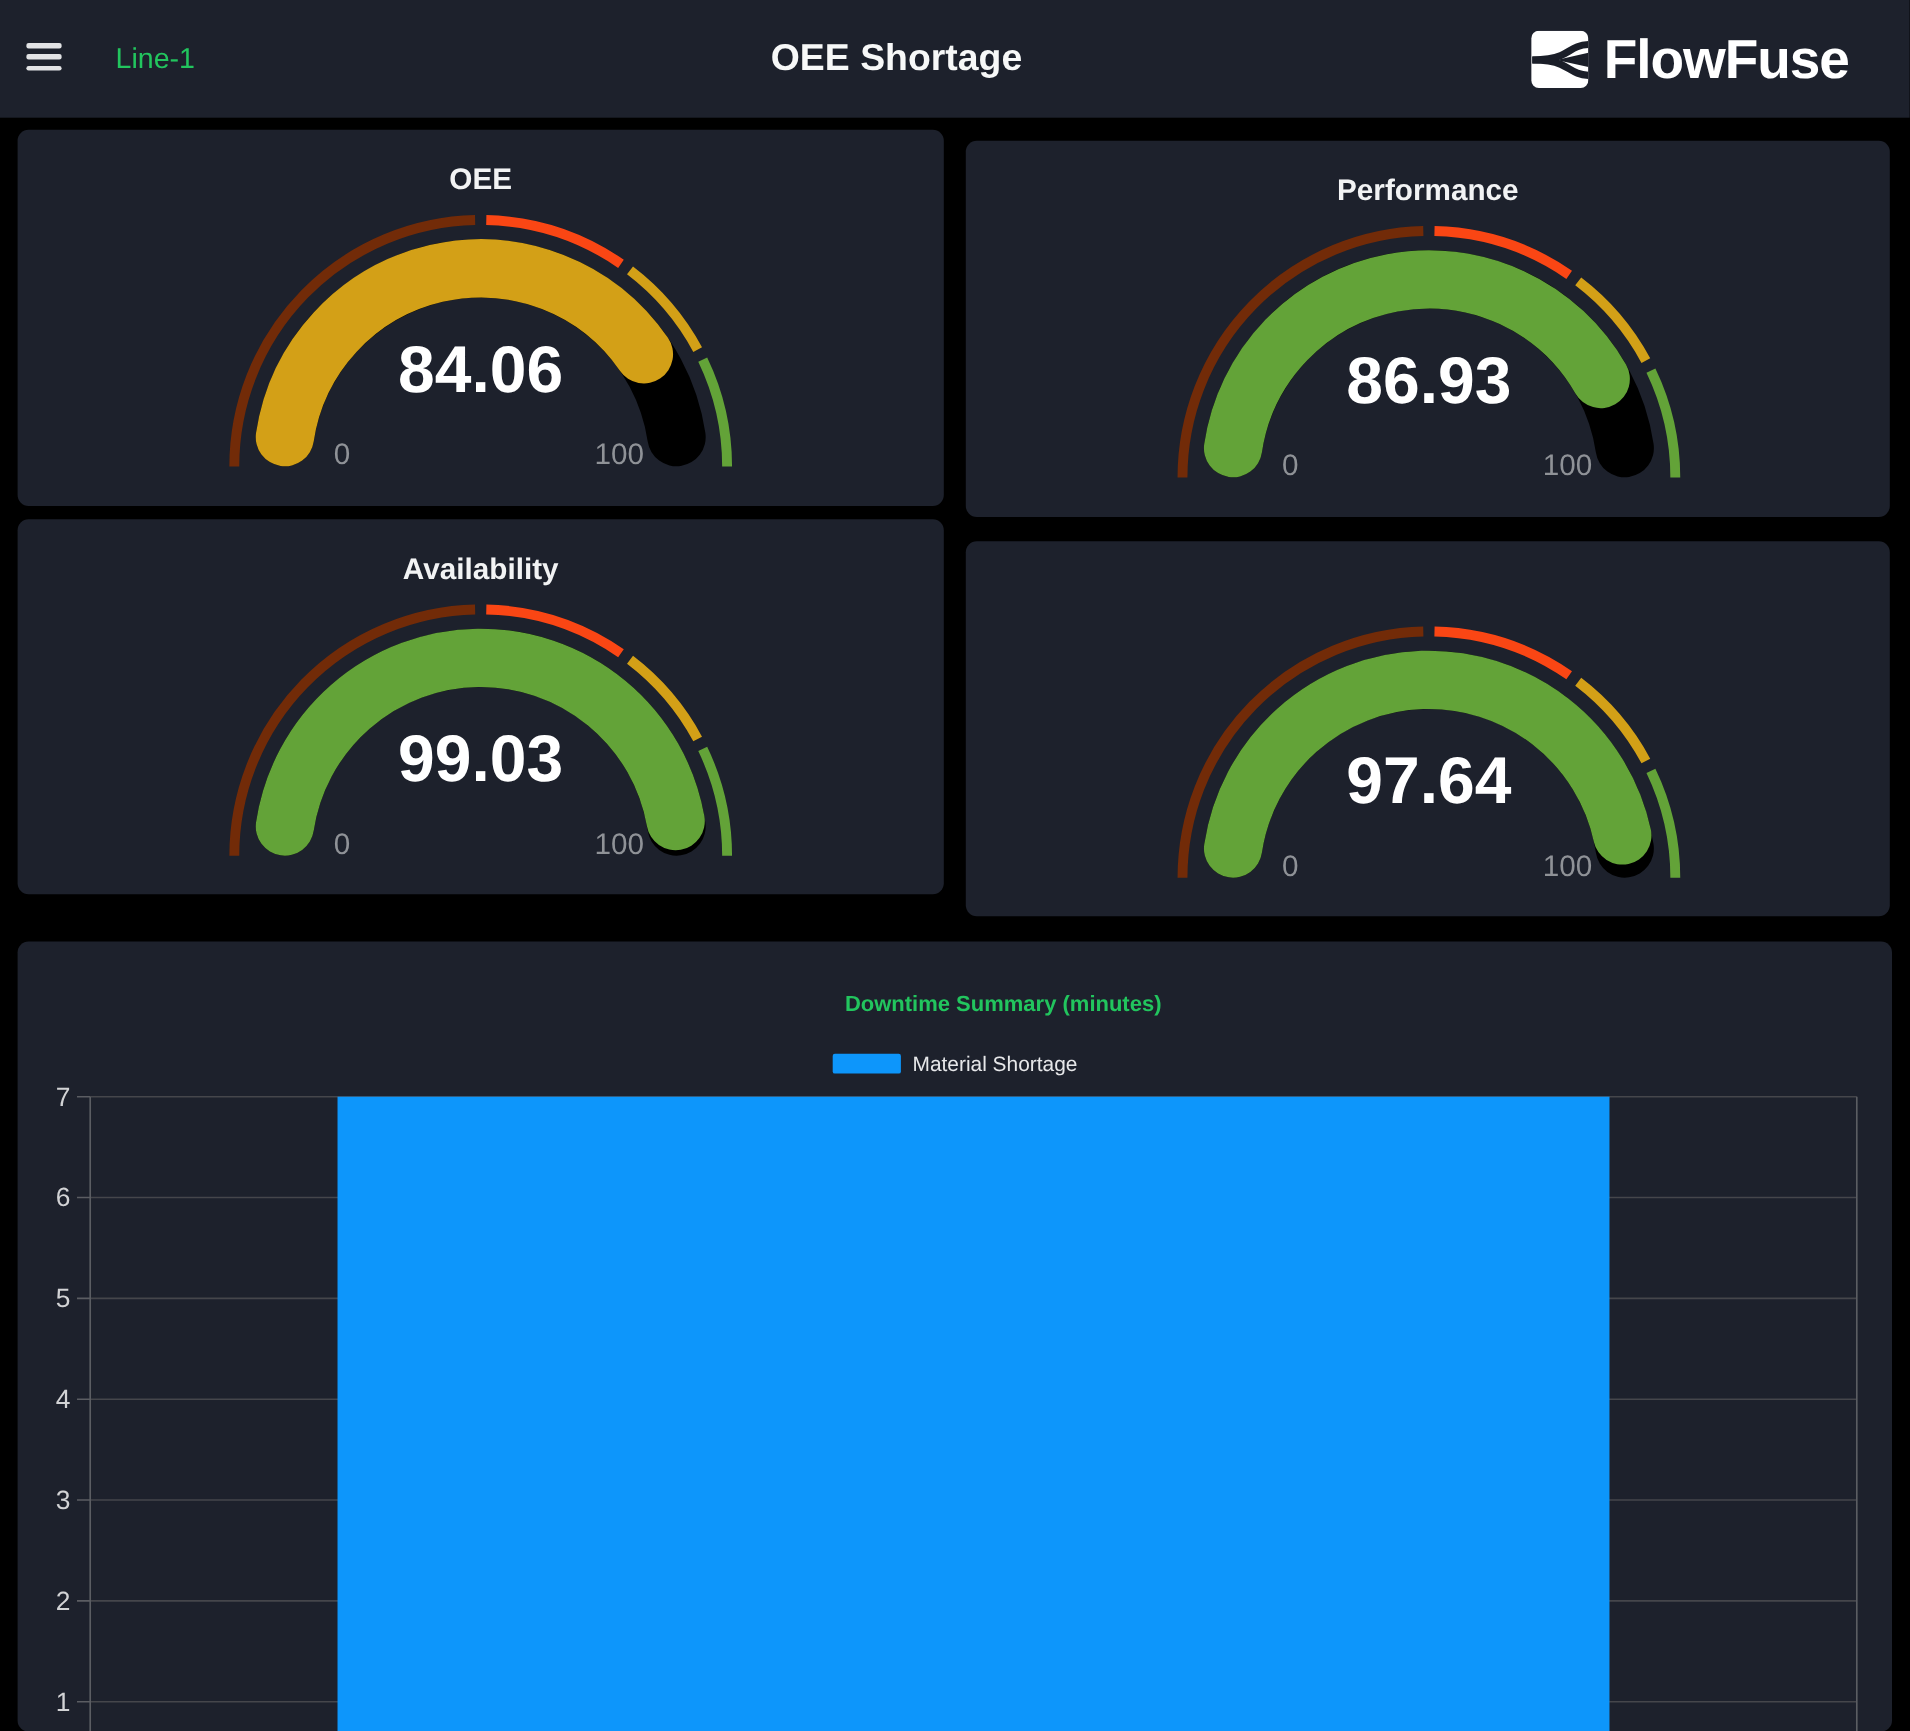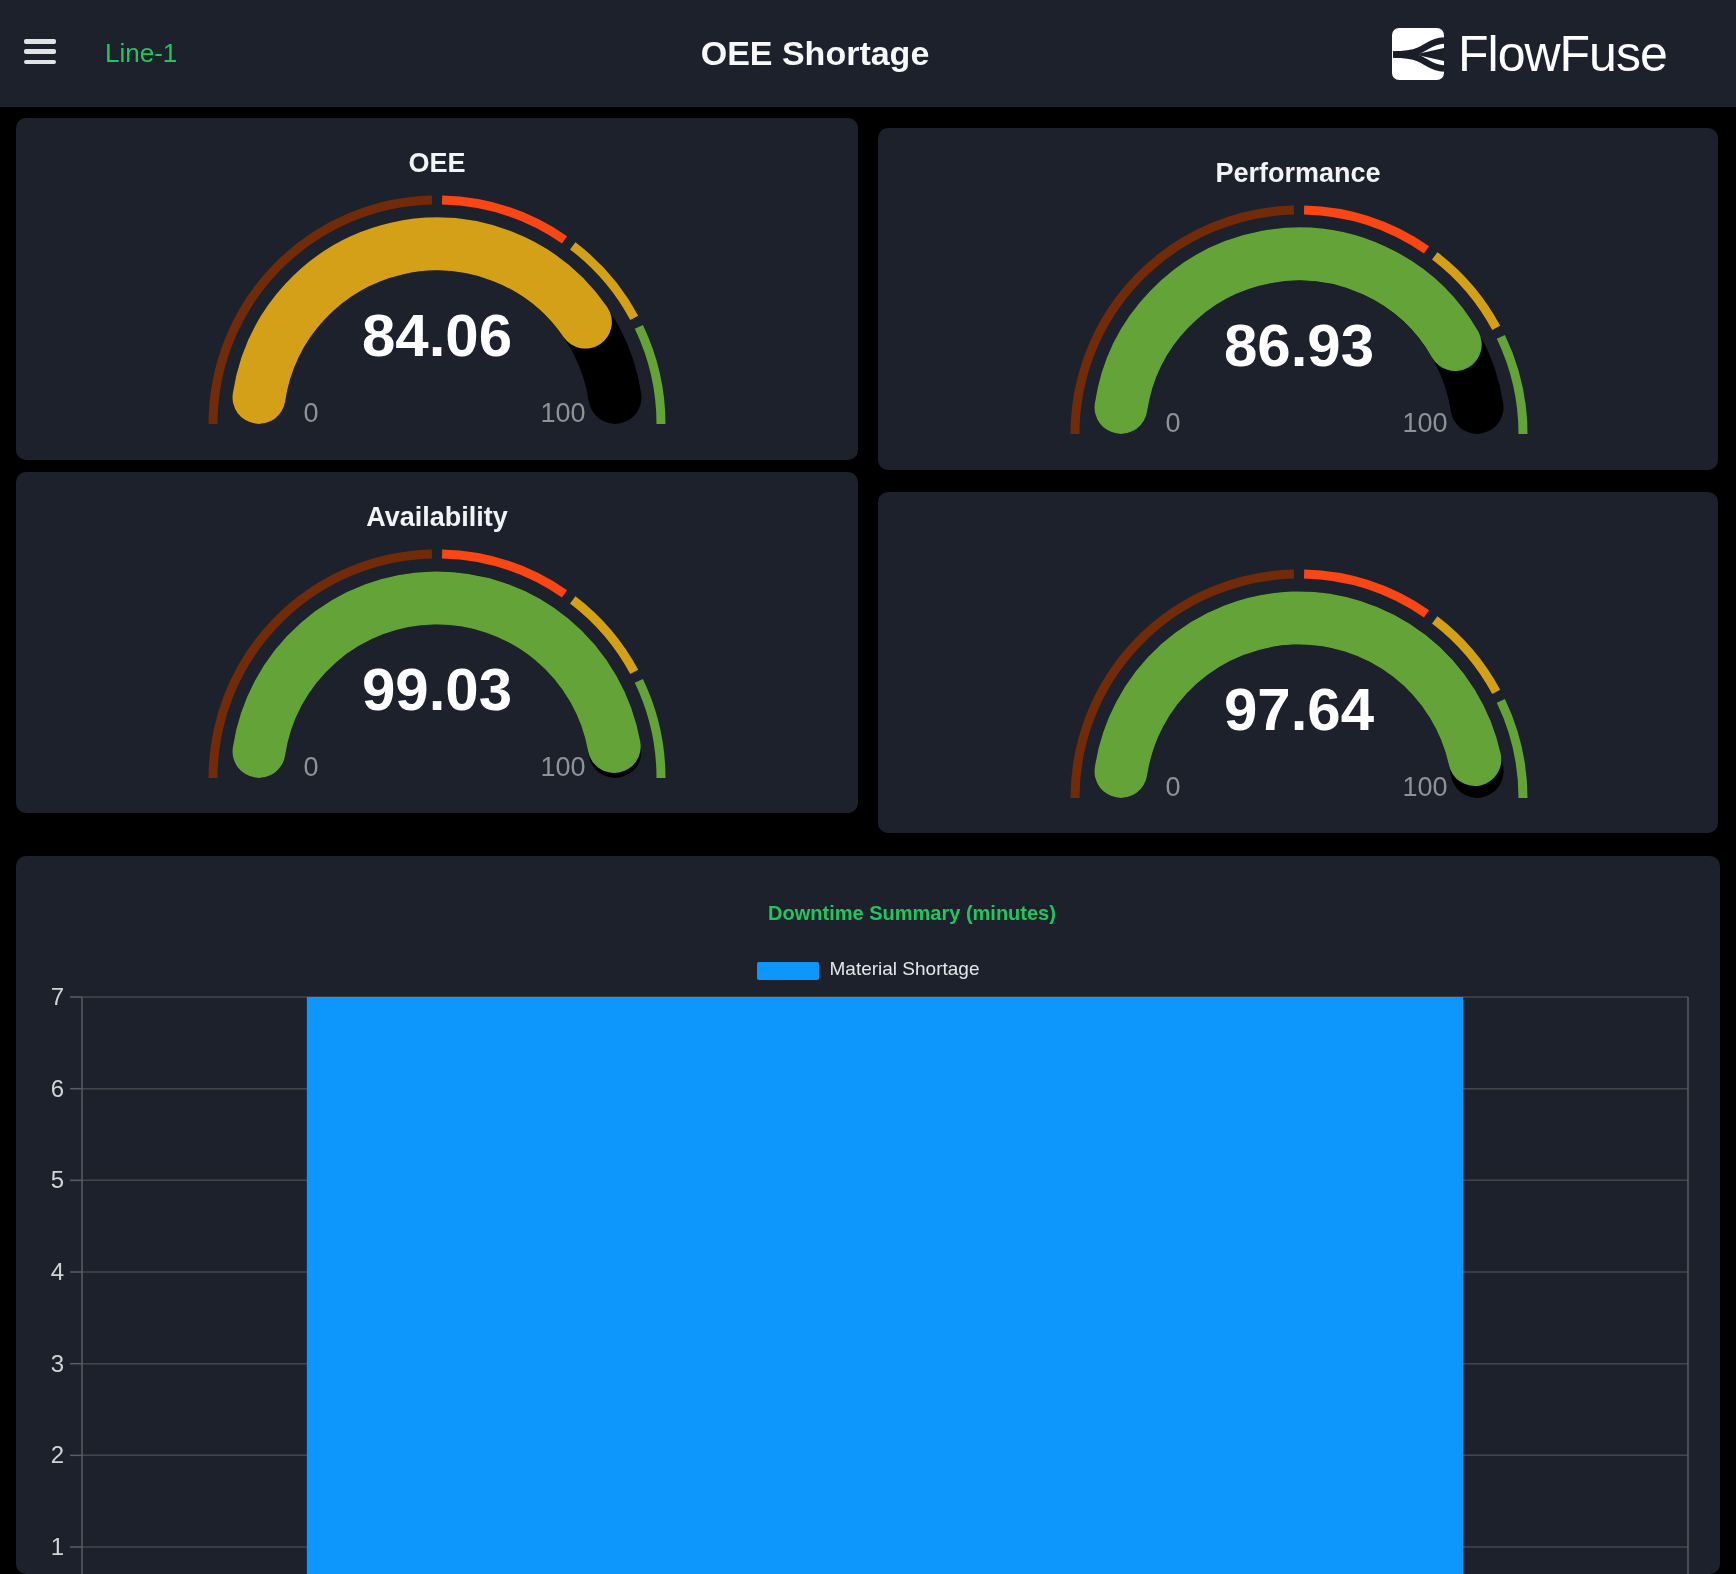--- a/index.html
+++ b/index.html
@@ -14,35 +14,35 @@
                cursor:pointer; }
   .hamburger span { display:block; width:32px; height:4.5px; border-radius:2px;
                     background:#E2E3E5; }
   .nav-line { position:absolute; left:105px; top:0; height:107px; display:flex;
               align-items:center; font-size:26px; color:#22c55e; }
   .nav-title { position:absolute; left:815px; top:0; height:107px; transform:translateX(-50%);
                display:flex; align-items:center; font-size:34px; font-weight:bold;
                color:#F7F8F8; white-space:nowrap; }
   .brand { position:absolute; left:1392px; top:0; height:107px; display:flex;
            align-items:center; }
-  .brand-text { font-size:50px; font-weight:normal; color:#FFFFFF; margin-left:14px;
+  .brand-text { font-size:50px; font-weight:bold; color:#FFFFFF; margin-left:14px;
                 letter-spacing:-1px; }
 
   
   .card { position:absolute; background:#1D212C; border-radius:10px; overflow:hidden; }
   .gauge-title { position:absolute; left:0; top:30px; width:100%; text-align:center;
                  font-size:27px; font-weight:bold; color:#F2F3F4; }
   .gauge-svg { position:absolute; left:0; top:0; }
 
   
   .chart-title { position:absolute; left:0; top:46px; width:100%; text-align:center;
                  font-size:20px; font-weight:bold; color:#22c55e;margin-left:44px; }
   .chart-legend { position:absolute; left:0; top:102px; width:100%; height:22px;
                   display:flex; justify-content:center; align-items:center; }
-  .legend-item { display:flex; align-items:flex-end; cursor:pointer; }
+  .legend-item { display:flex; align-items:flex-start; cursor:pointer; }
   .legend-swatch { width:62px; height:18px; border-radius:2px; margin-right:11px; }
   .legend-label { font-size:19px; color:#E6E7E9; }
   .chart-svg { position:absolute; left:0; top:0; }
 </style>
 </head>
 <body>
 
 <div class="navbar">
   <div class="hamburger">
     <span></span>

